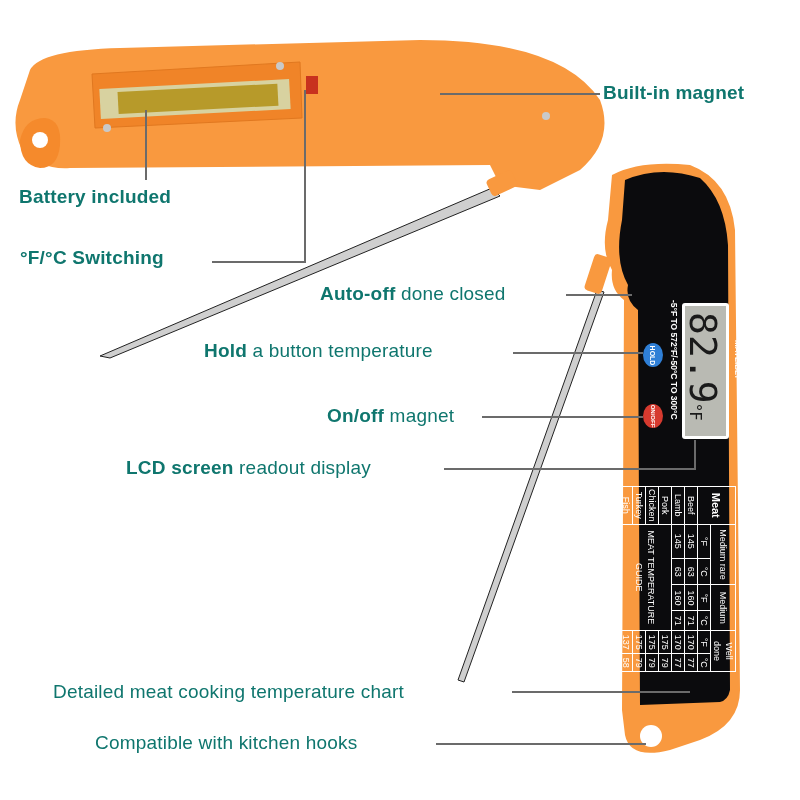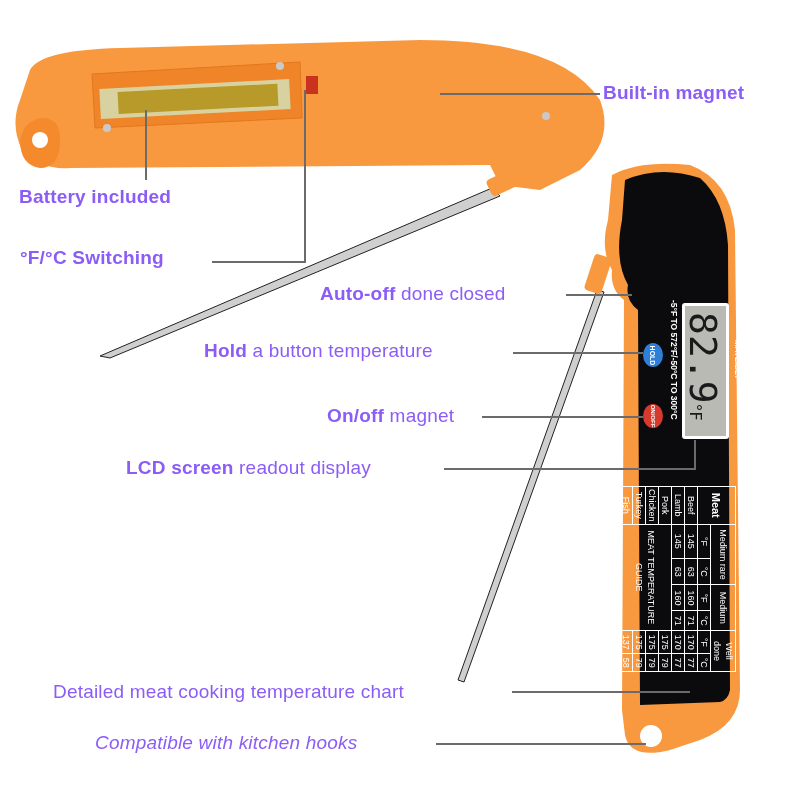--- a/index.html
+++ b/index.html
@@ -1,17 +1,17 @@
 <!DOCTYPE html>
 <html><head>
 <meta charset="utf-8">
 <style>
   html,body{margin:0;padding:0;background:#ffffff;}
   body{width:800px;height:800px;position:relative;overflow:hidden;font-family:"Liberation Sans",sans-serif;color:#111;}
-  .label{position:absolute;font-size:19px;white-space:nowrap;color:#8b5cf6;letter-spacing:0.2px;}
+  .label{position:absolute;font-size:19px;white-space:nowrap;color:#0f766e;letter-spacing:0.2px;}
   .label b{font-weight:bold;}
   .label.bold{font-weight:bold;}
   .line{position:absolute;background:#6b6b6b;}
   svg{position:absolute;left:0;top:0;}
   .vert{position:absolute;transform-origin:left top;white-space:nowrap;}
   .chart-wrap{position:absolute;left:648px;top:486px;width:88px;height:186px;}
   .meat-table{position:absolute;border-collapse:collapse;color:#fff;font-size:9px;transform:rotate(90deg);transform-origin:left top;}
   .meat-table td{border:1px solid #fff;padding:0 2px;text-align:center;height:12px;line-height:12px;}
   .btn-round{position:absolute;border-radius:50%;display:flex;align-items:center;justify-content:center;color:#fff;font-size:7px;font-weight:bold;}
 </style>
@@ -143,13 +143,13 @@
 <div class="label" style="left:204px;top:340px;">
   <b>Hold</b><span> a button temperature</span>
 </div>
 <div class="label" style="left:327px;top:405px;">
   <b>On/off</b><span> magnet</span>
 </div>
 <div class="label" style="left:126px;top:457px;">
   <b>LCD screen</b><span> readout display</span>
 </div>
 <div class="label" style="left:53px;top:681px;">Detailed meat cooking temperature chart</div>
-<div class="label" style="left:95px;top:732px;font-style:italic;">Compatible with kitchen hooks</div>
+<div class="label" style="left:95px;top:732px;">Compatible with kitchen hooks</div>
 
 </body></html>

